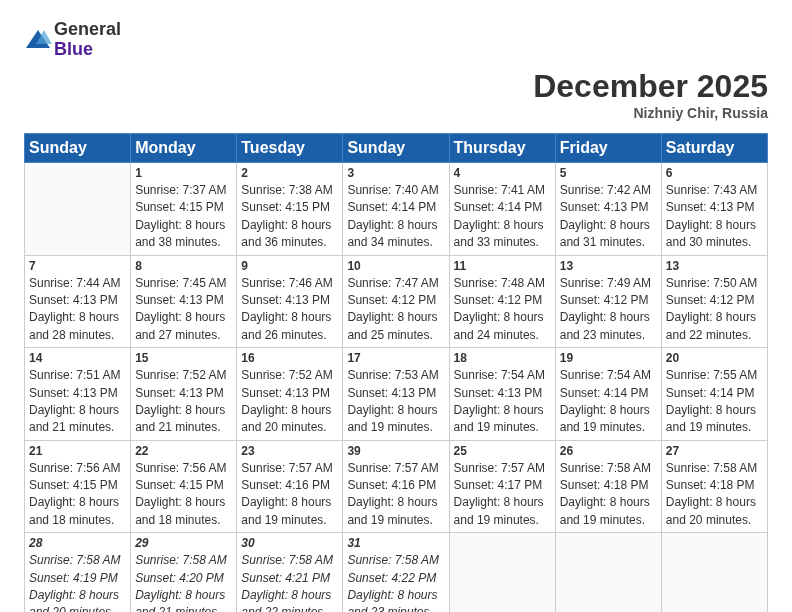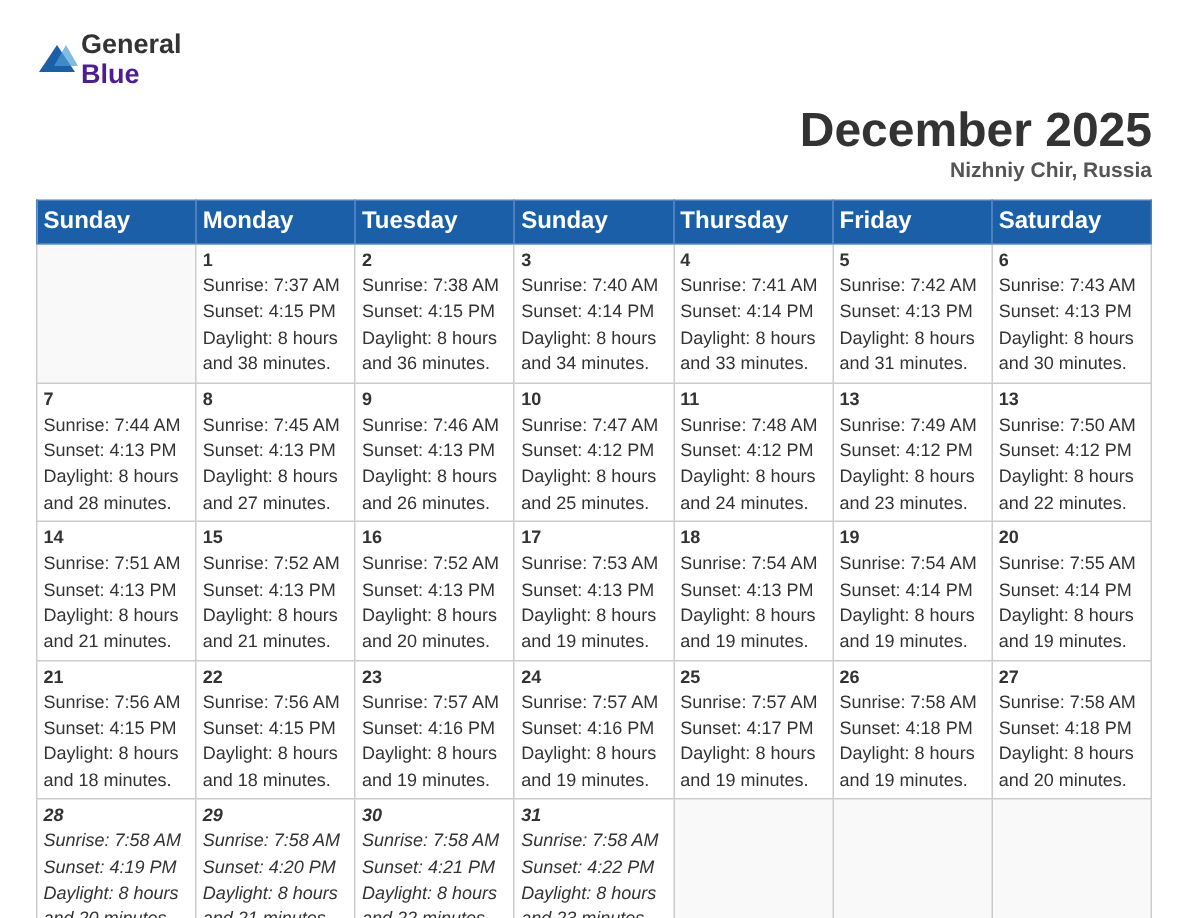--- a/index.html
+++ b/index.html
@@ -233,21 +233,21 @@
           </td>
           <td>
             <span class="day-number">22</span>
             <div class="sun-info">Sunrise: 7:56 AM<br>Sunset: 4:15 PM<br>Daylight: 8 hours<br>and 18 minutes.</div>
           </td>
           <td>
             <span class="day-number">23</span>
             <div class="sun-info">Sunrise: 7:57 AM<br>Sunset: 4:16 PM<br>Daylight: 8 hours<br>and 19 minutes.</div>
           </td>
           <td>
-            <span class="day-number">24</span>
+            <span class="day-number">39</span>
             <div class="sun-info">Sunrise: 7:57 AM<br>Sunset: 4:16 PM<br>Daylight: 8 hours<br>and 19 minutes.</div>
           </td>
           <td>
             <span class="day-number">25</span>
             <div class="sun-info">Sunrise: 7:57 AM<br>Sunset: 4:17 PM<br>Daylight: 8 hours<br>and 19 minutes.</div>
           </td>
           <td>
             <span class="day-number">26</span>
             <div class="sun-info">Sunrise: 7:58 AM<br>Sunset: 4:18 PM<br>Daylight: 8 hours<br>and 19 minutes.</div>
           </td>

